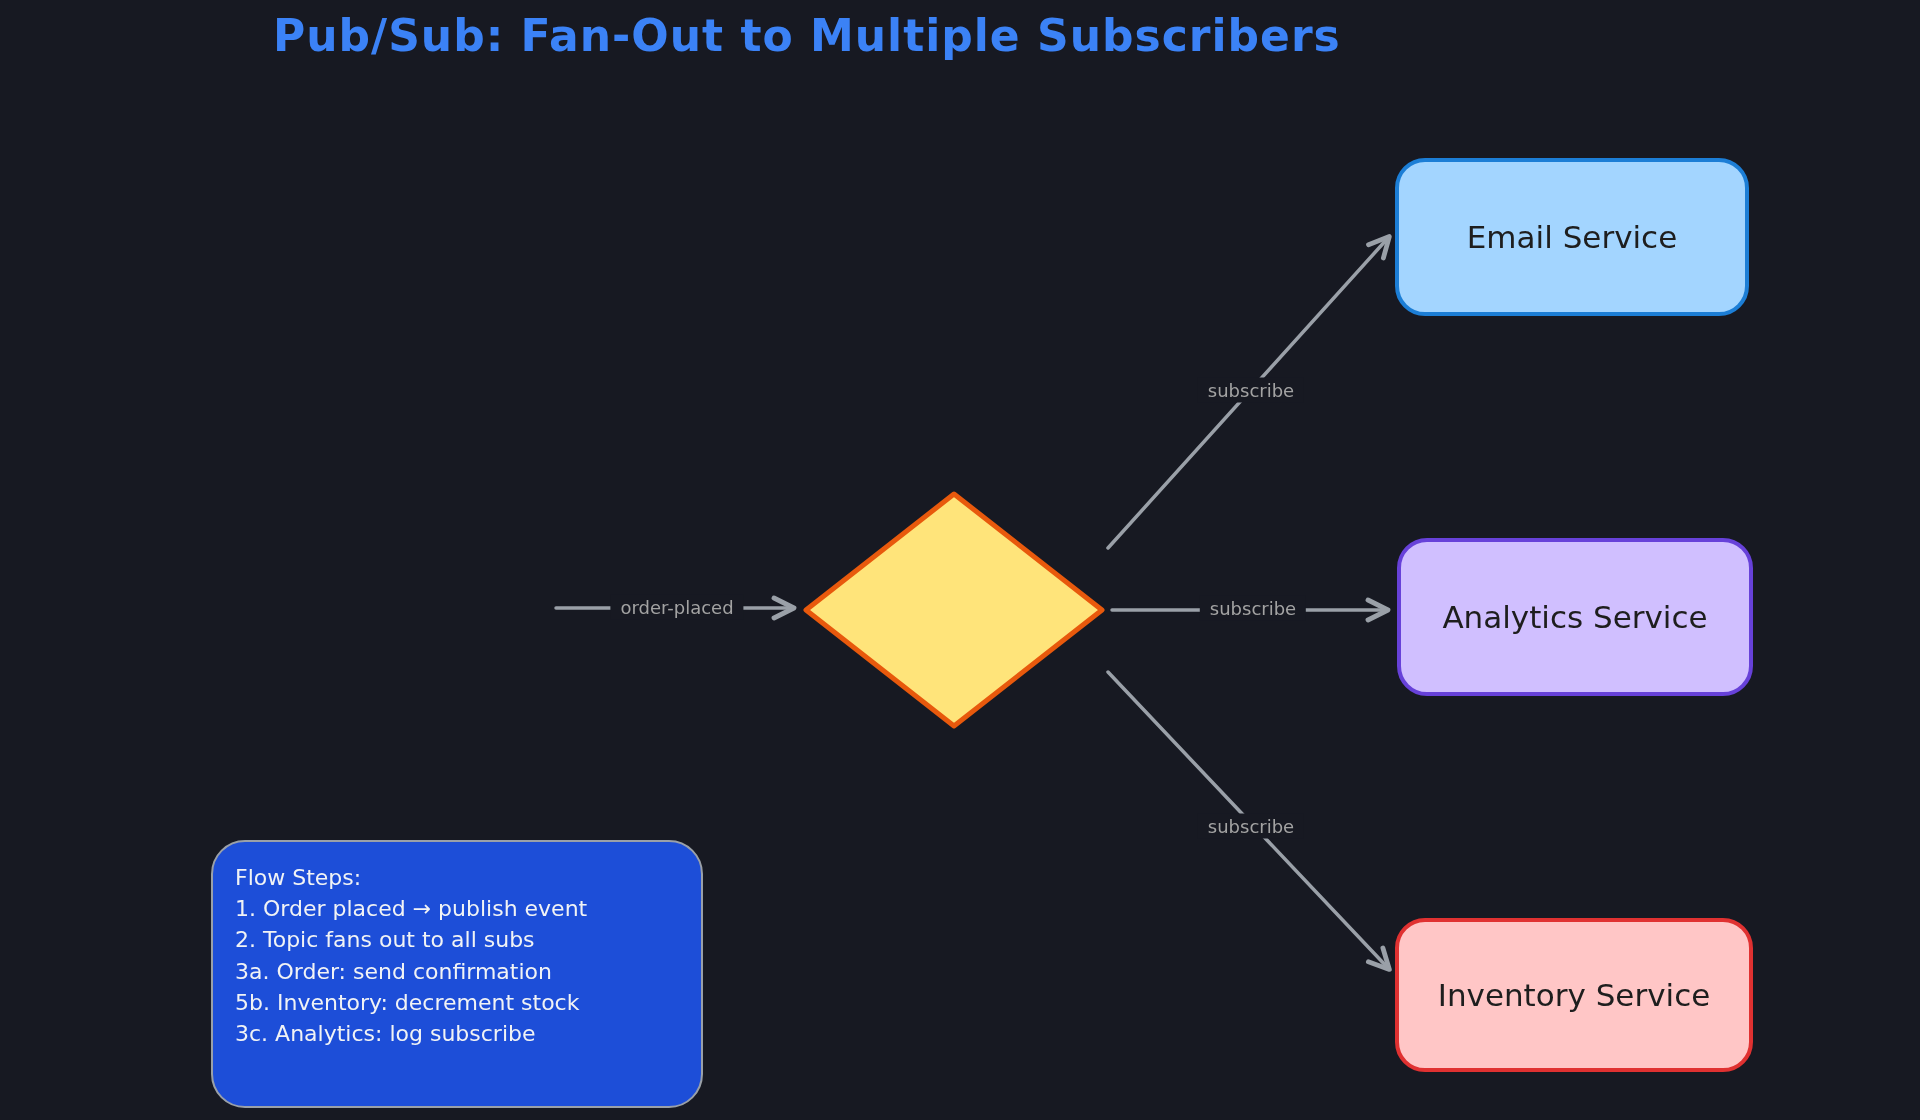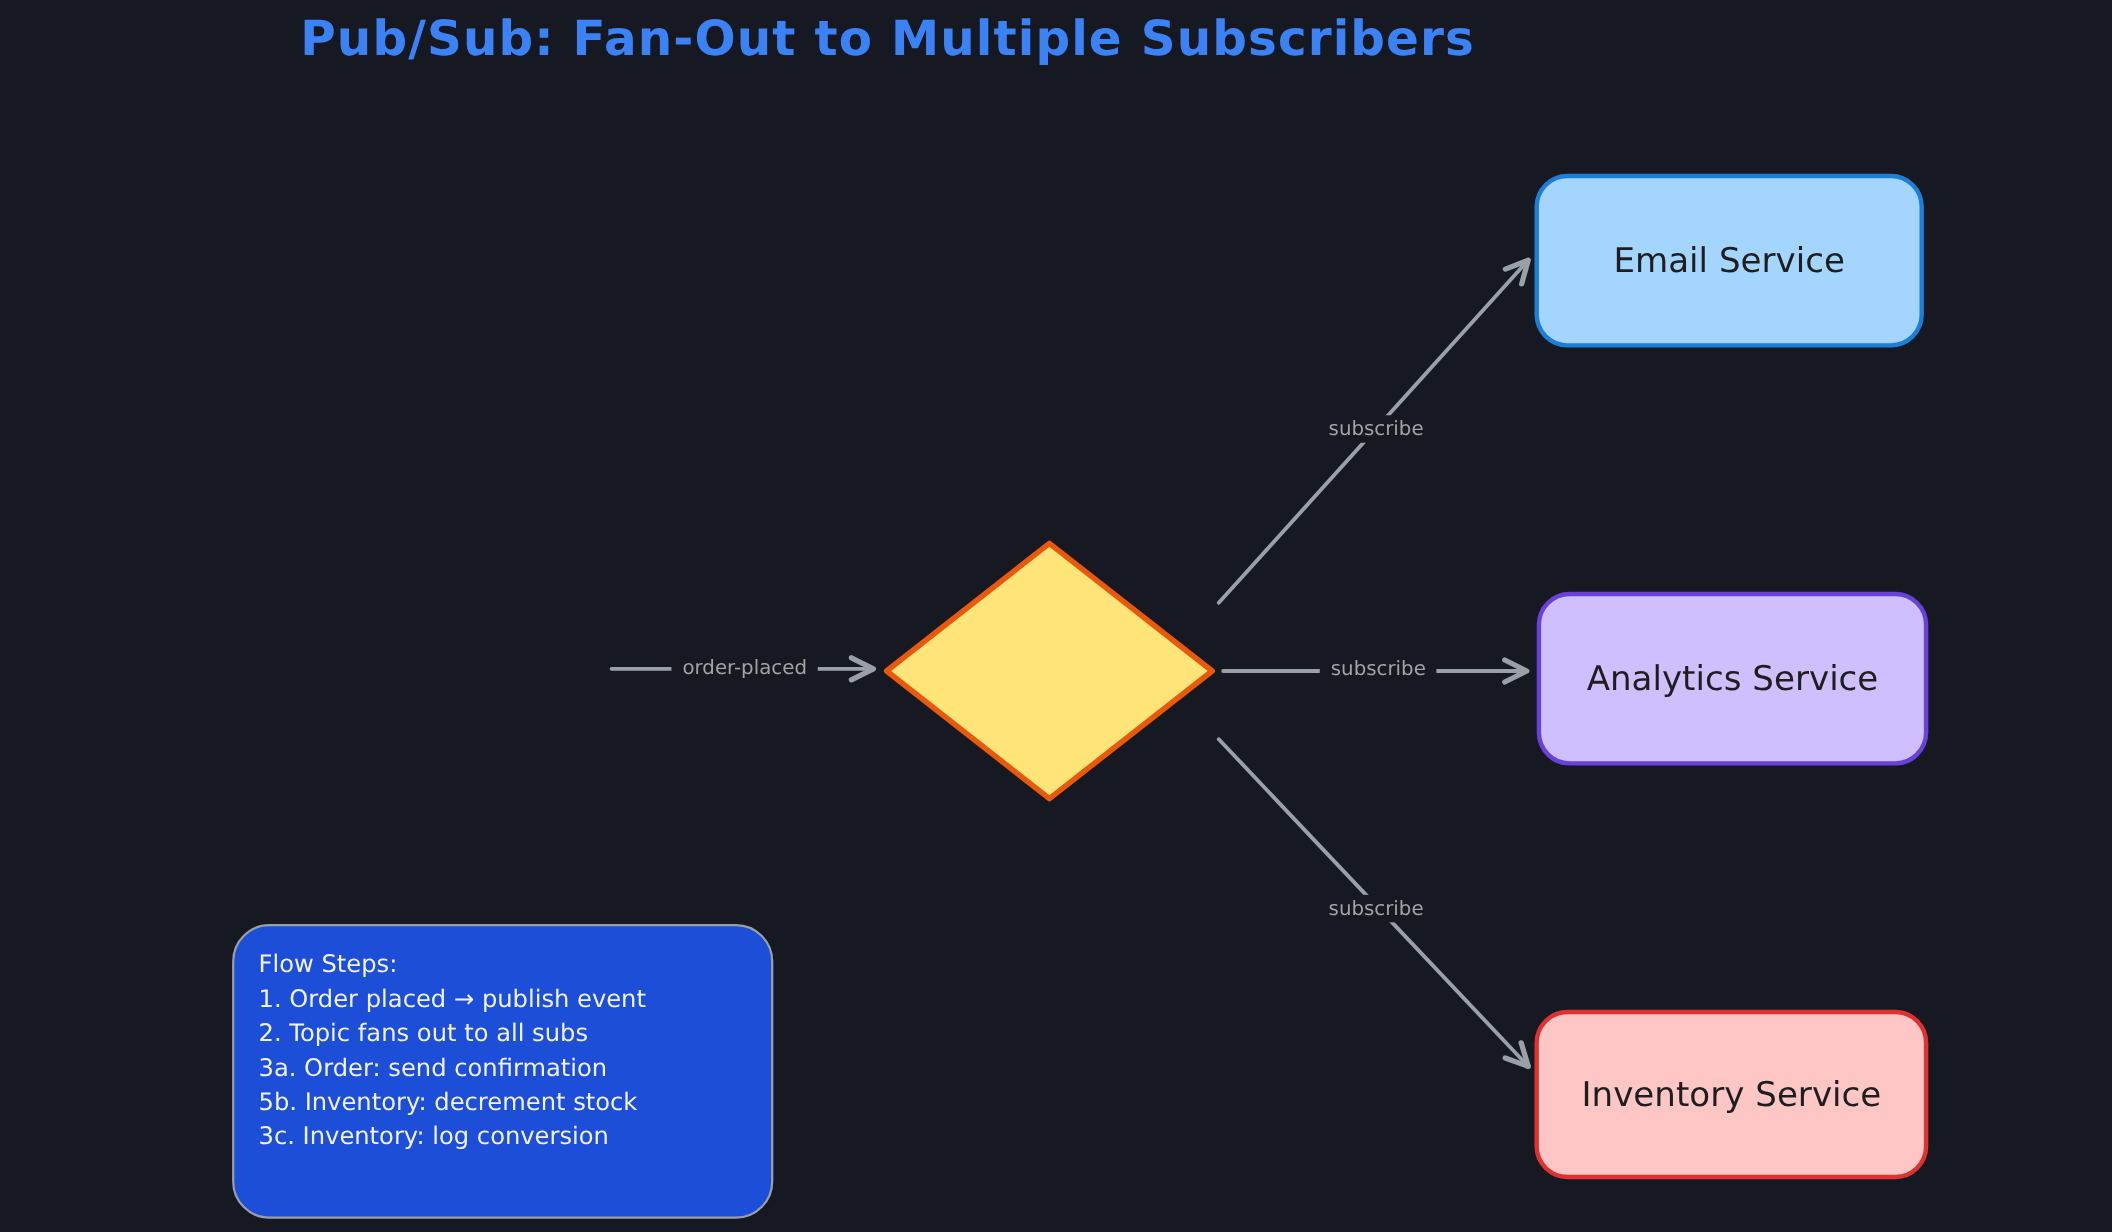--- a/index.html
+++ b/index.html
@@ -142,16 +142,16 @@
   <div class="edge-label" style="left:1251px; top:390px;">subscribe</div>
   <div class="edge-label" style="left:1253px; top:608px;">subscribe</div>
   <div class="edge-label" style="left:1251px; top:826px;">subscribe</div>
 
   <div class="note">
     <div class="note-line">Flow Steps:</div>
     <div class="note-line">1. Order placed → publish event</div>
     <div class="note-line">2. Topic fans out to all subs</div>
     <div class="note-line">3a. Order: send confirmation</div>
     <div class="note-line">5b. Inventory: decrement stock</div>
-    <div class="note-line">3c. Inventory: log conversion</div>
+    <div class="note-line">3c. Analytics: log subscribe</div>
   </div>
 
 </div>
 
 </body></html>

